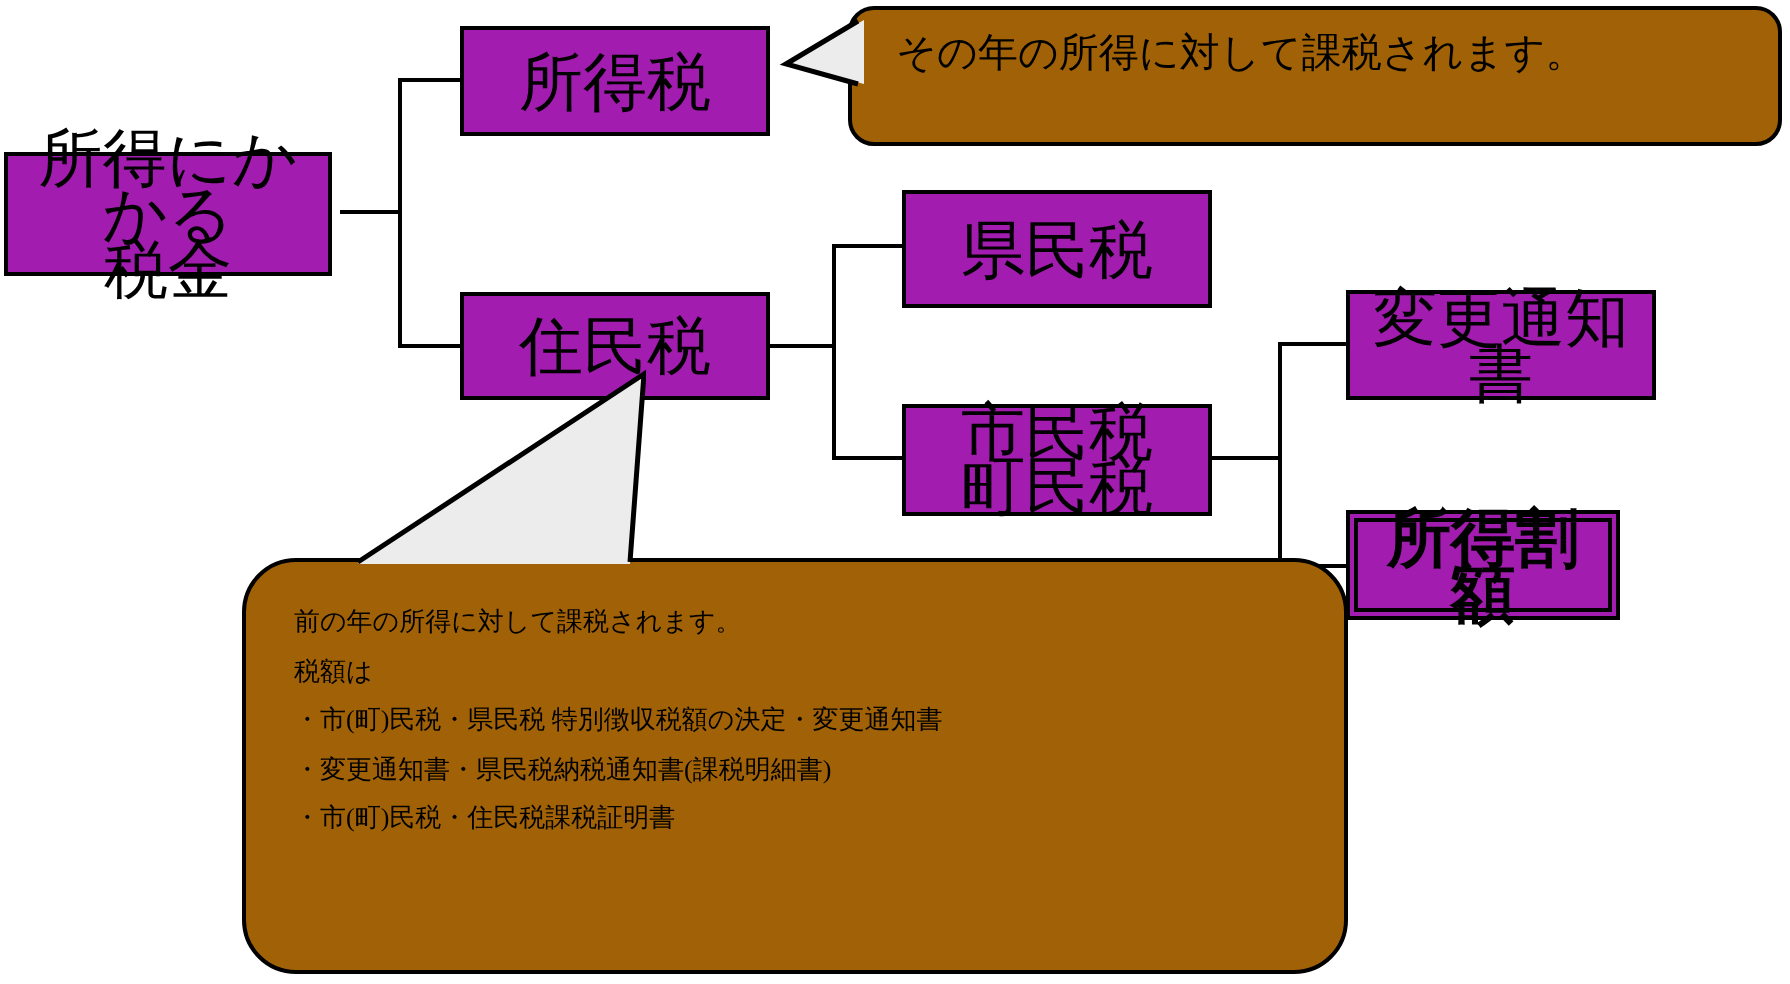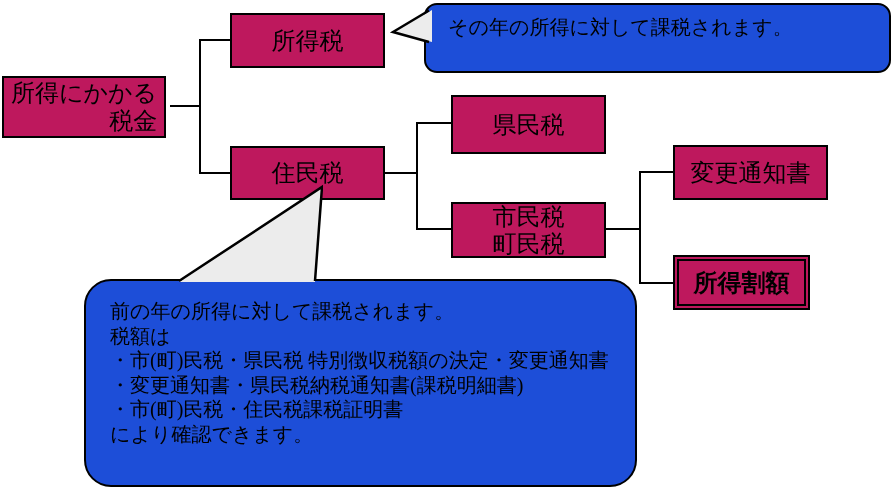--- a/index.html
+++ b/index.html
@@ -8,55 +8,56 @@
     width: 895px;
     height: 492px;
     background: #ffffff;
     overflow: hidden;
     font-family: "Liberation Sans", sans-serif;
     color: #000000;
   }
   .node {
     position: absolute;
     box-sizing: border-box;
-    background: #be185d;
+    background: #a21caf;
     border: 2px solid #000000;
     display: flex;
     align-items: center;
     justify-content: center;
-    text-align: right;
-    font-size: 24px;
+    text-align: center;
+    font-size: 32px;
     line-height: 28px;
   }
   .node.double {
     border: 6px double #000000;
     font-weight: bold;
   }
   .hline, .vline { position: absolute; background: #000000; }
   .hline { height: 2px; }
   .vline { width: 2px; }
   .callout {
     position: absolute;
     box-sizing: border-box;
-    background: #1d4ed8;
+    background: #a16207;
     border: 2.5px solid #000000;
     font-family: "Liberation Serif", serif;
   }
   .callout div { white-space: nowrap; }
   .callout-top {
     border-radius: 13px;
     font-size: 20px;
     line-height: 24px;
     padding: 10px 8px 0 22px;
   }
   .callout-bottom {
     border-radius: 27px;
-    font-size: 20px;
+    font-size: 13px;
     line-height: 24.5px;
     padding: 18px 10px 0 24px;
+    margin-left: 37px;
   }
   .tail { position: absolute; }
 </style>
 </head>
 <body>
 
 <div class="canvas">
 
   <div class="hline" style="left:170px;top:105px;width:31px"></div>
   <div class="vline" style="left:199px;top:39px;height:135px"></div>
@@ -112,20 +113,19 @@
     <polygon points="44,8 5,30 44,40" fill="#ececec"></polygon>
     <polyline points="41,8.5 5,30 41,40" fill="none" stroke="#000000" stroke-width="2.5"></polyline>
   </svg>
 
   <div class="callout callout-bottom" style="left:84px;top:279px;width:553px;height:208px">
     <div>前の年の所得に対して課税されます。</div>
     <div>税額は</div>
     <div>・市(町)民税・県民税 特別徴収税額の決定・変更通知書</div>
     <div>・変更通知書・県民税納税通知書(課税明細書)</div>
     <div>・市(町)民税・住民税課税証明書</div>
-    <div>により確認できます。</div>
   </div>
   <svg class="tail" style="left:175px;top:183px" width="148" height="104">
     <polygon points="4,99 147,4 140,99" fill="#ececec"></polygon>
     <polyline points="4,98 147,4 140,98" fill="none" stroke="#000000" stroke-width="2.5"></polyline>
   </svg>
 
 </div>
 
 </body></html>

